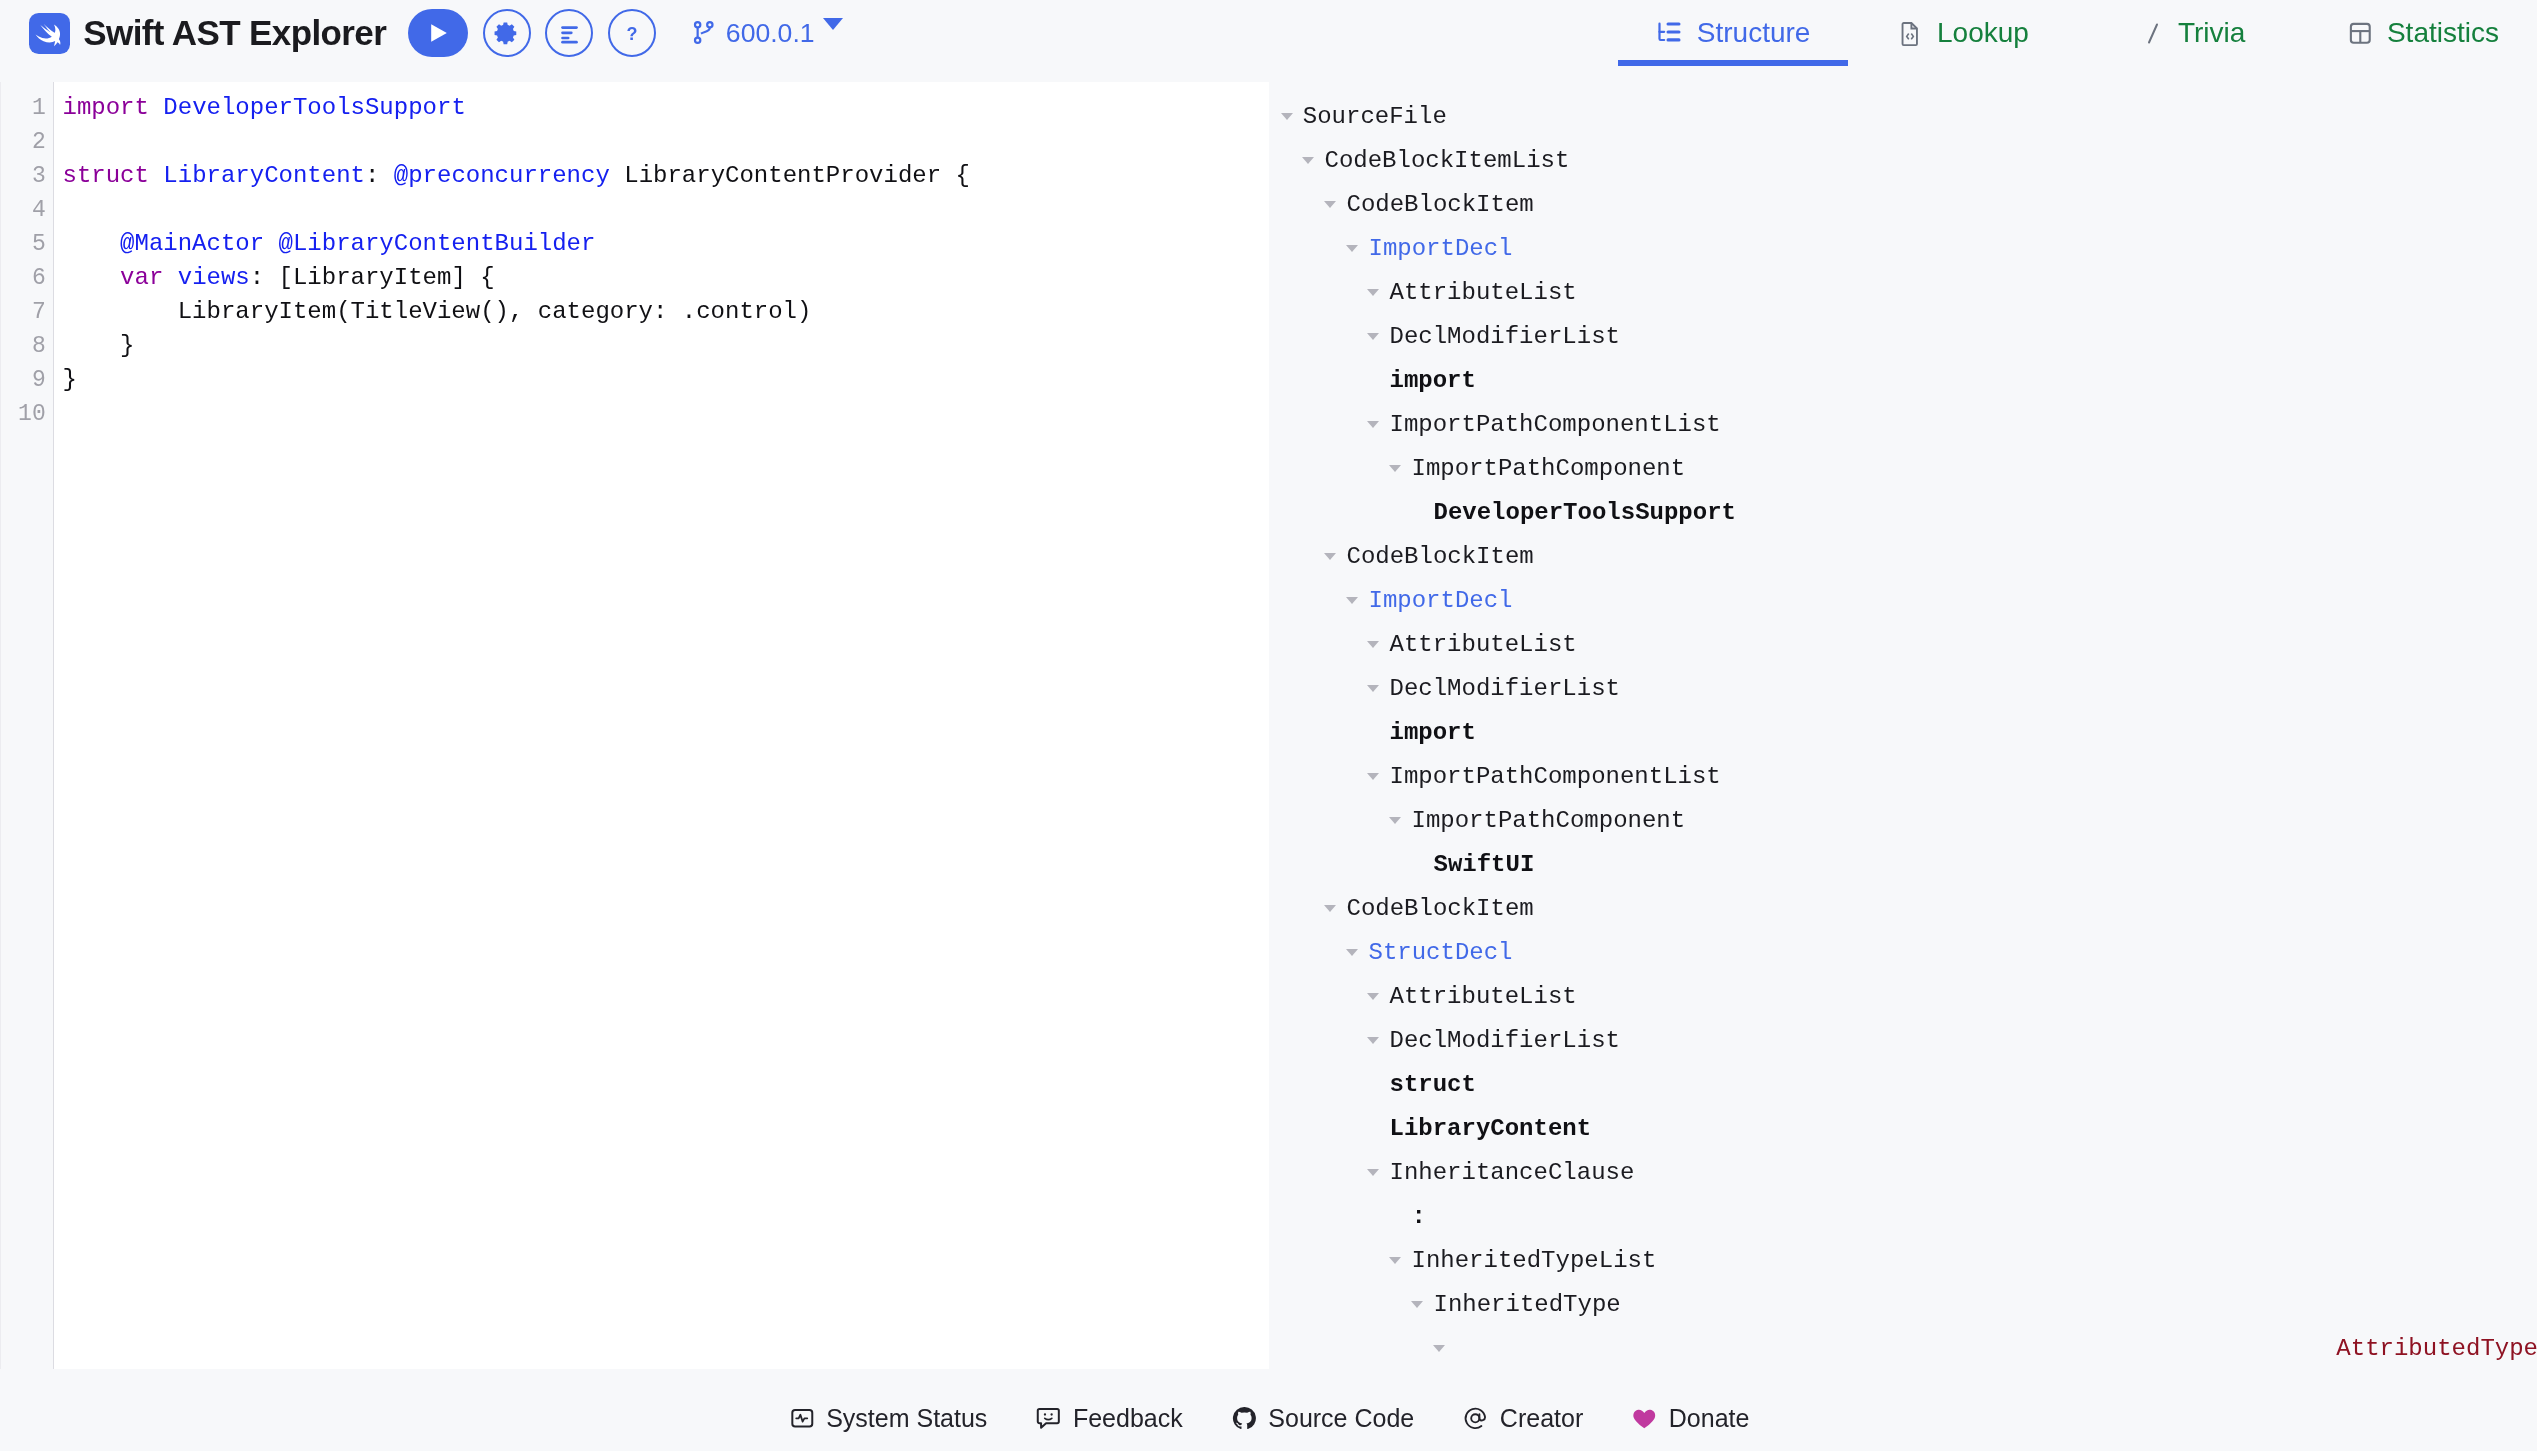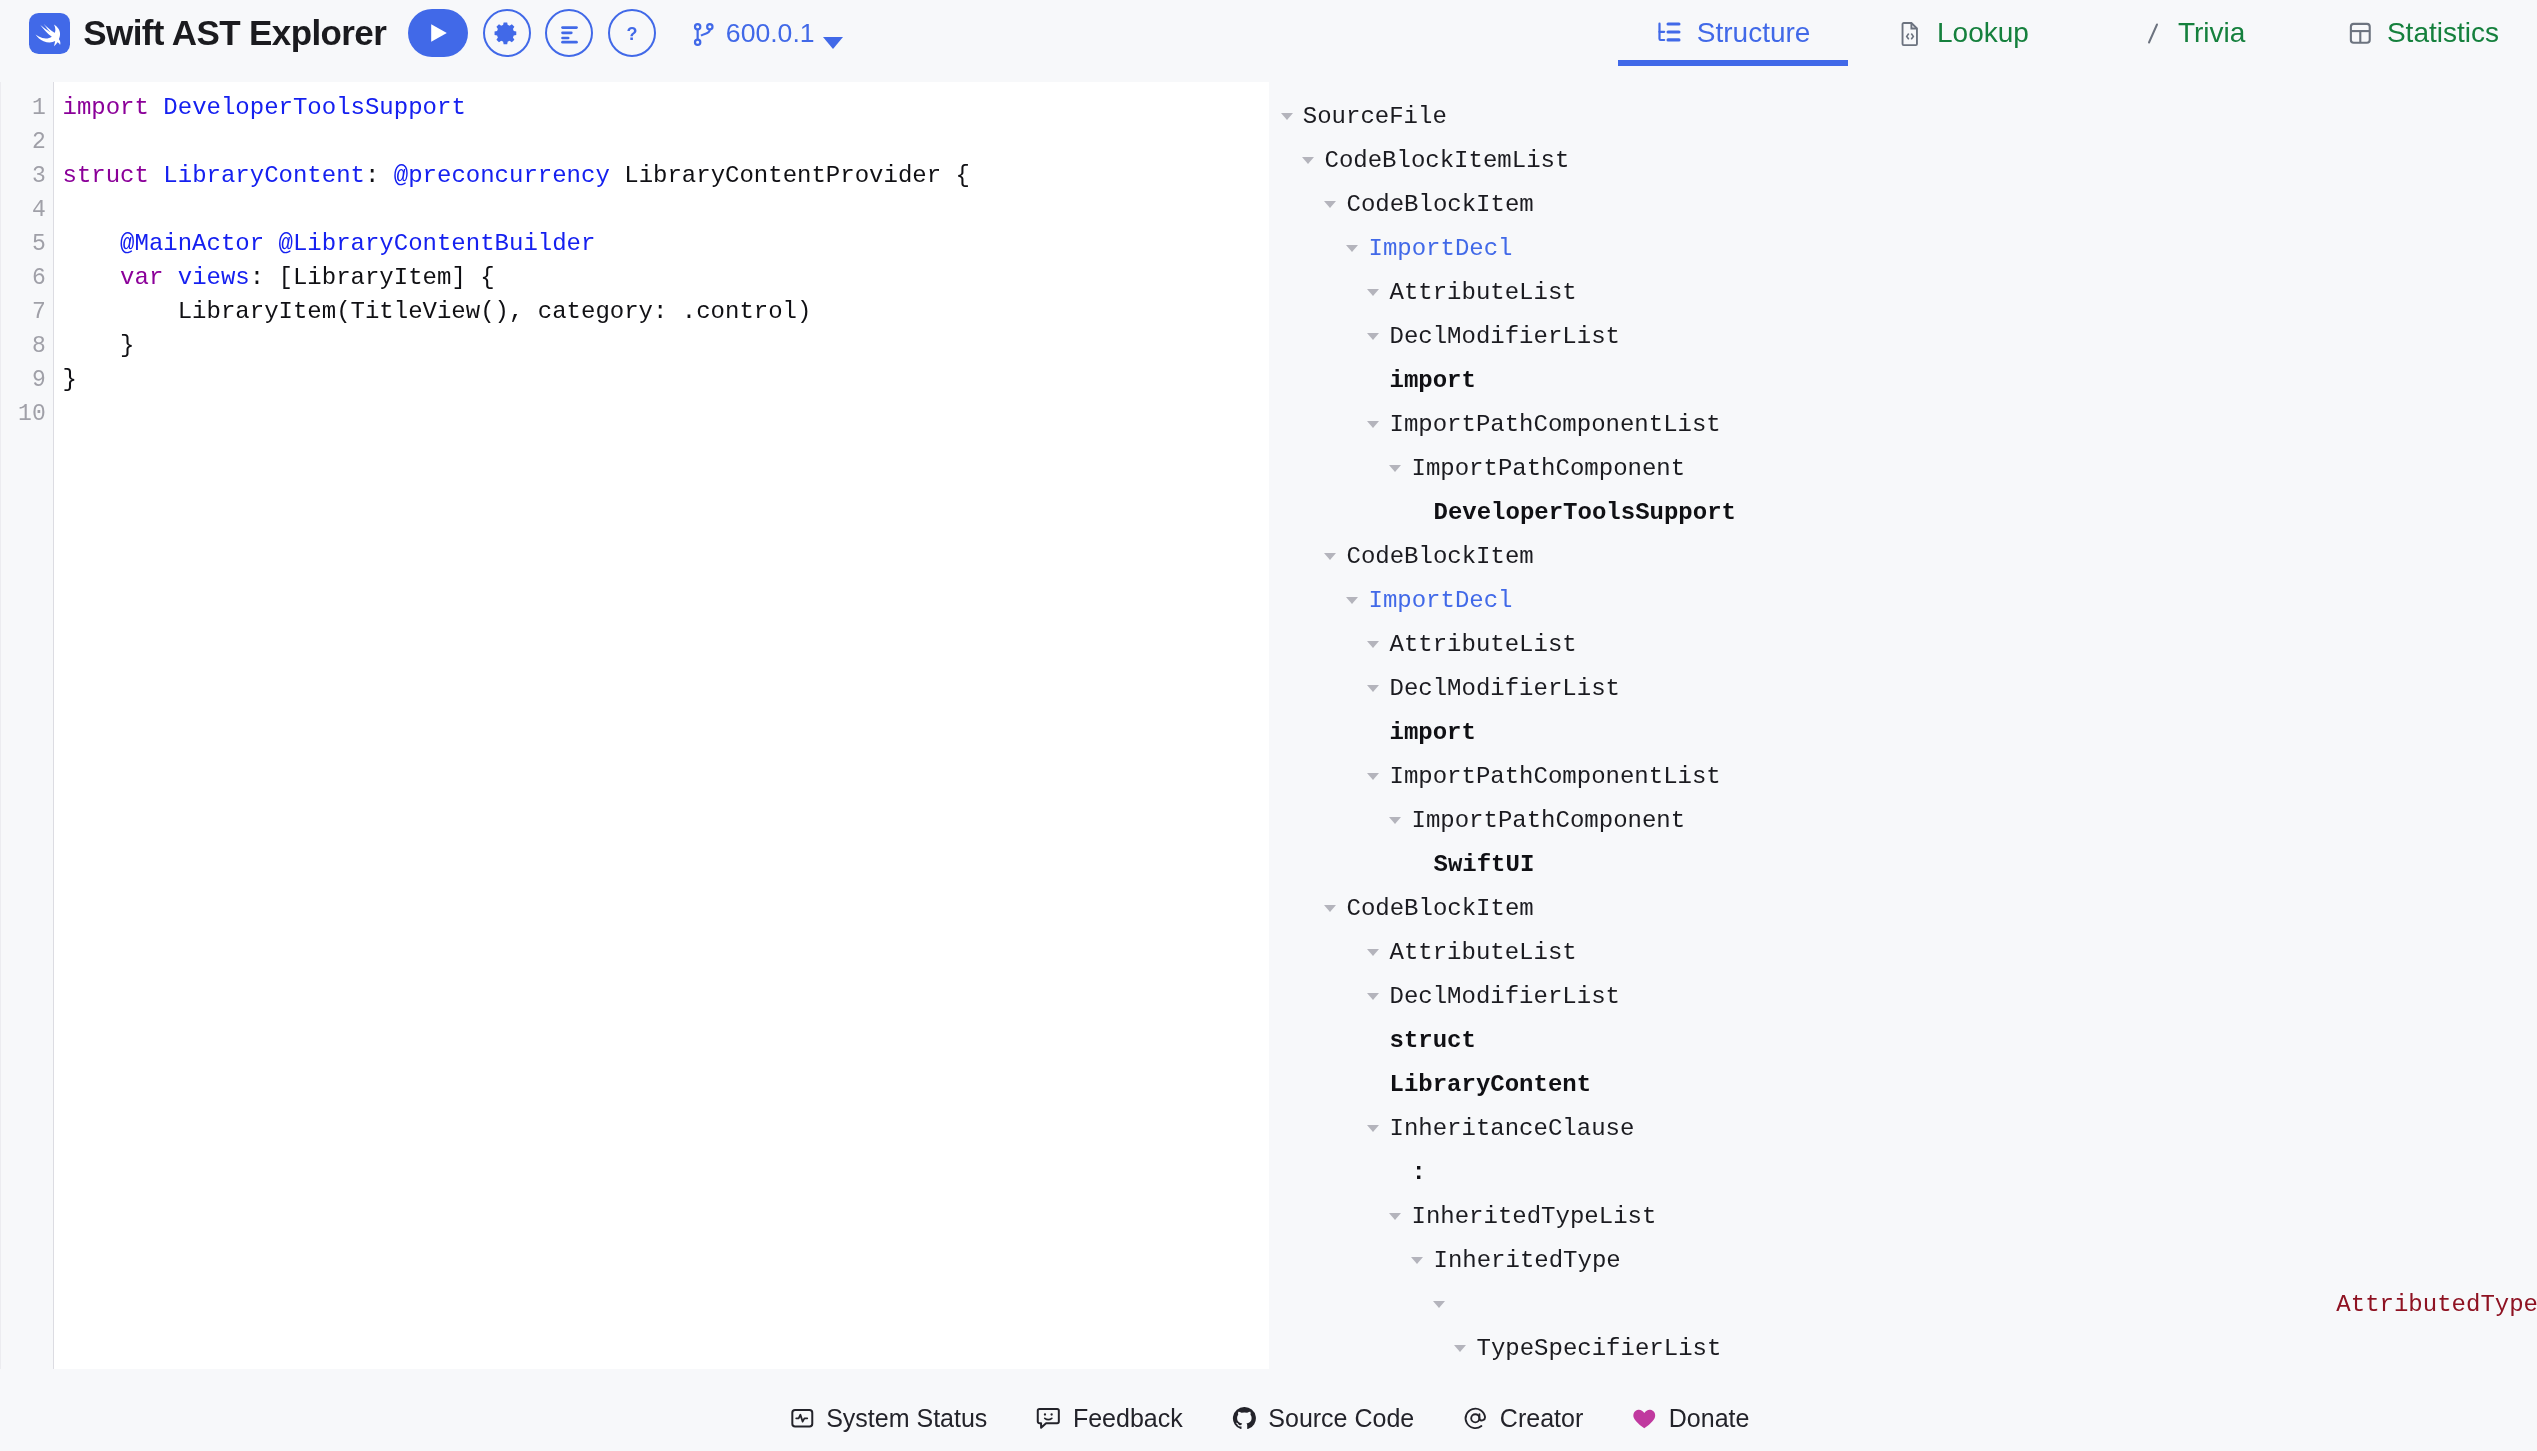--- a/index.html
+++ b/index.html
@@ -83,21 +83,21 @@
     background: #f7f8fa;
     border: 2.4px solid #4169e8;
     display: flex;
     align-items: center;
     justify-content: center;
     cursor: pointer;
   }
 
   .version-pill {
     display: flex;
-    align-items: flex-end;
+    align-items: flex-start;
     gap: 8.5px;
     margin-left: 20.5px;
     cursor: pointer;
     white-space: nowrap;
   }
 
   .version-label {
     font-size: 26.6px;
     color: #4169e8;
     font-weight: normal;
@@ -511,20 +511,26 @@
         <div class="tree-row" style="padding-left: 138px;">
           <span class="tw empty"></span>
           <span class="tree-label token">SwiftUI</span>
         </div>
         <div class="tree-row" style="padding-left: 51px;">
           <span class="tw">
             <i></i>
           </span>
           <span class="tree-label">CodeBlockItem</span>
         </div>
+        <div class="tree-row" style="padding-left: 73px;">
+          <span class="tw">
+            <i></i>
+          </span>
+          <span class="tree-label blue">StructDecl</span>
+        </div>
         <div class="tree-row" style="padding-left: 94px;">
           <span class="tw">
             <i></i>
           </span>
           <span class="tree-label">AttributeList</span>
         </div>
         <div class="tree-row" style="padding-left: 94px;">
           <span class="tw">
             <i></i>
           </span>

